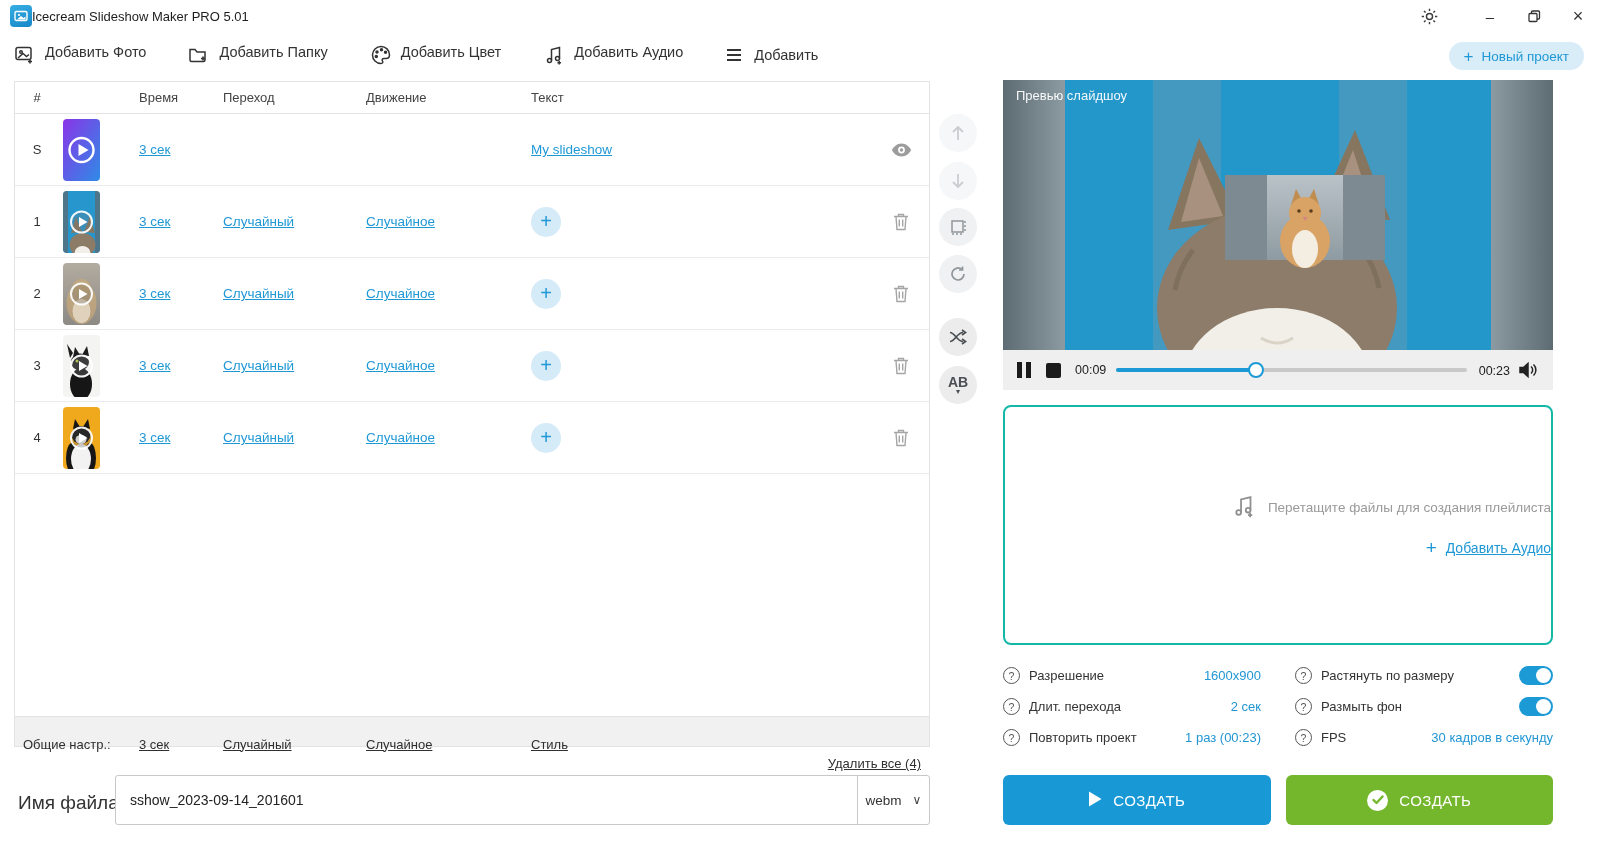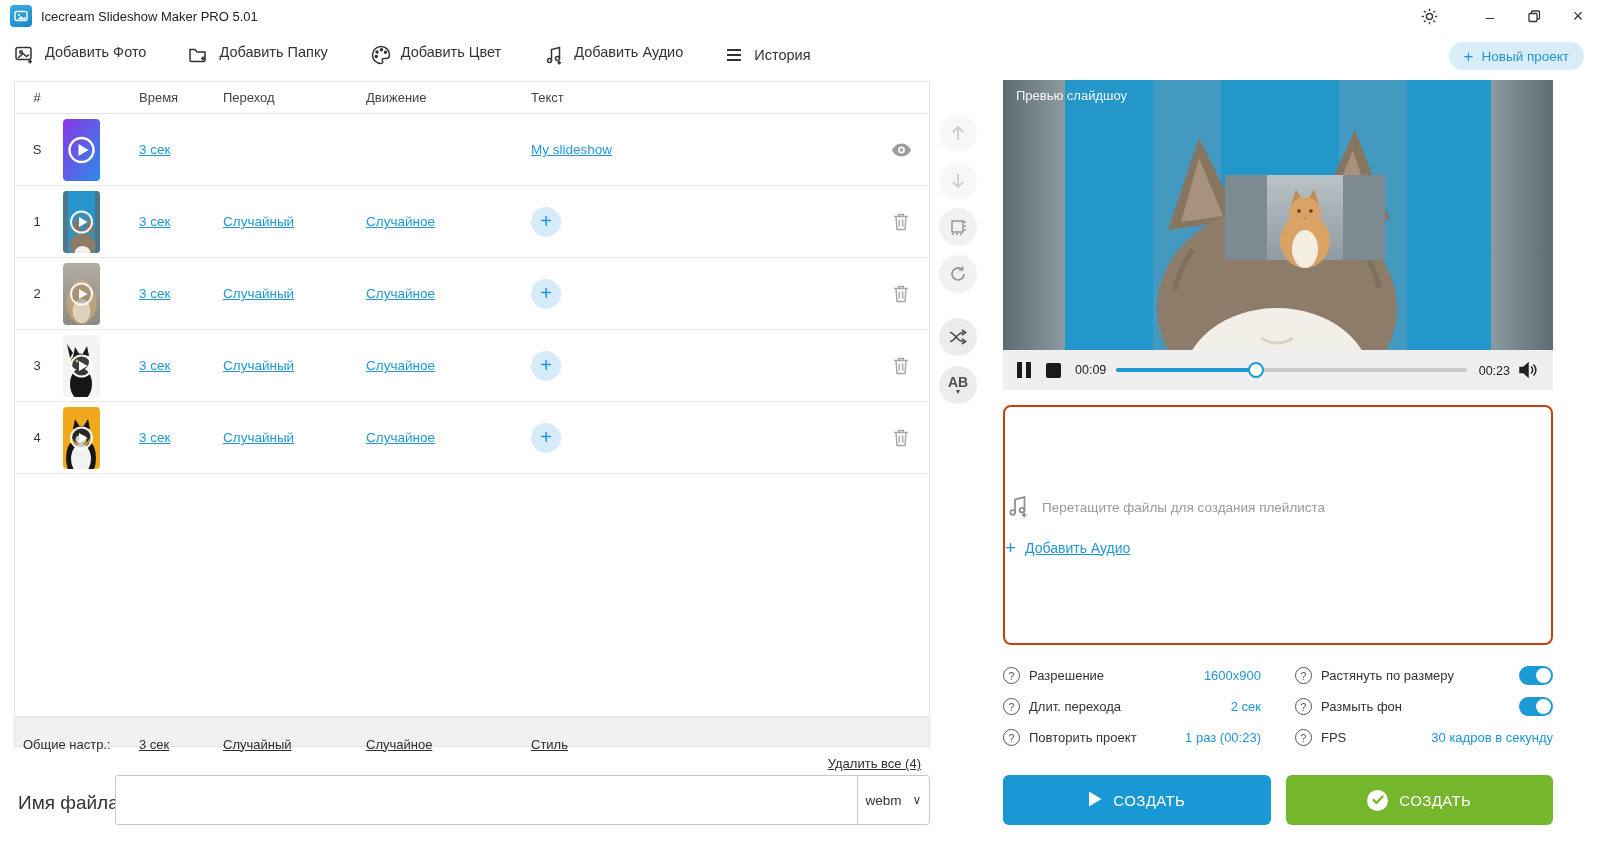--- a/index.html
+++ b/index.html
@@ -5,21 +5,21 @@
   * { margin:0; padding:0; box-sizing:border-box; }
   html,body { width:1600px; height:860px; overflow:hidden; background:#fff;
     font-family:"Liberation Sans","DejaVu Sans",sans-serif; color:#2f2f2f; }
 
   
   .titlebar { position:absolute; left:0; top:0; width:1600px; height:32px;
     display:flex; align-items:center; padding-left:10px; background:#fff; }
   .app-icon { width:22px; height:22px; border-radius:4px;
     background:linear-gradient(160deg,#36aee4,#1787c8);
     display:flex; align-items:center; justify-content:center; }
-  .app-title { margin-left:9px; font-size:13px; color:#1d1d1d; }
+  .app-title { margin-left:0; font-size:13px; color:#1d1d1d; }
   .win-controls { position:absolute; right:0; top:0; height:32px; display:flex; align-items:center; }
   .gear-btn { width:34px; height:32px; display:flex; align-items:center; justify-content:center; margin-right:22px; cursor:pointer; }
   .win-btn { width:44px; height:32px; display:flex; align-items:center; justify-content:center;
     font-size:15px; color:#333; cursor:pointer; }
 
   
   .toolbar { position:absolute; left:14px; top:40px; height:32px; display:flex; align-items:center; gap:42px; }
   .tool-btn { display:flex; align-items:flex-start; gap:9px; font-size:14.5px; color:#333; cursor:pointer; white-space:nowrap; }
   .new-project { position:absolute; right:16px; top:42px; height:28px; padding:0 15px;
     border-radius:15px; background:#d9edf9; color:#1f98d5; font-size:13.5px;
@@ -78,22 +78,22 @@
   .stop-btn { width:15px; height:15px; background:#1b1b1b; border-radius:2px; margin-left:15px; cursor:pointer; }
   .ptime { font-size:12.5px; color:#222; margin:0 10px 0 14px; }
   .ptime.right { margin:1px 8px 0 12px; }
   .track { flex:1; height:4px; background:#c9c9c9; border-radius:2px; position:relative; cursor:pointer; }
   .track-fill { position:absolute; left:0; top:0; height:4px; background:#1b9ad6; border-radius:2px; }
   .track-thumb { position:absolute; right:-8px; top:-6px; width:16px; height:16px; border-radius:50%;
     background:#fff; border:2.5px solid #1b9ad6; }
 
   
   .audio-box { position:absolute; left:1003px; top:405px; width:550px; height:240px;
-    border:2px solid #c2410c; border-radius:8px; display:flex; flex-direction:column;
-    align-items:flex-start; justify-content:center; gap:16px; }
+    border:2px solid #14b8a6; border-radius:8px; display:flex; flex-direction:column;
+    align-items:flex-end; justify-content:center; gap:16px; }
   .dz-row { display:flex; align-items:center; gap:11px; color:#9a9a9a; font-size:13.5px; }
   .dz-add { display:flex; align-items:center; gap:9px; cursor:pointer; }
   .dz-add .plus { color:#1f98d5; font-size:19px; line-height:1; }
   .dz-add a { color:#1f98d5; font-size:14px; text-decoration:underline; }
 
   
   .settings { position:absolute; left:1003px; top:660px; width:550px;
     display:grid; grid-template-columns:258px 258px; column-gap:34px;
     grid-template-rows:repeat(3,31px); grid-auto-flow:column; align-items:center; }
   .set-item { display:flex; align-items:center; gap:9px; font-size:13px; color:#333; }
@@ -185,21 +185,21 @@
         </svg>
     </span>
     <span>Добавить Аудио</span>
   </div>
   <div class="tool-btn">
     <span>
       <svg width="20" height="16" viewBox="0 0 20 16" stroke="#333" stroke-width="1.8">
           <path d="M2 3h14M2 8h14M2 13h14"></path>
         </svg>
     </span>
-    <span>История</span>
+    <span>Добавить</span>
   </div>
 </div>
 <div class="new-project">
   <span class="plus">+</span>
   <span>Новый проект</span>
 </div>
 
 <div class="slide-table">
   <div class="t-grid t-head">
     <span class="c-num">#</span>
@@ -368,20 +368,21 @@
     <span class="dlink">3 сек</span>
     <span class="dlink">Случайный</span>
     <span class="dlink">Случайное</span>
     <span class="dlink">Стиль</span>
     <span class="dlink fdel">Удалить все (4)</span>
   </div>
 </div>
 
 <span class="fname-label">Имя файла:</span>
 <div class="fname-box">
+  <input type="text" value="sshow_2023-09-14_201601" style="">
   <div class="fmt-select">
     <span>webm</span>
     <span style="font-size:12px;color:#444;">∨</span>
   </div>
 </div>
 
 <div class="side-col">
   <div class="round-btn disabled" style="margin-bottom:10px;">
     <svg width="16" height="18" viewBox="0 0 16 18" fill="none" stroke="currentColor" stroke-width="1.8">
         <path d="M8 16V3M3 8l5-5 5 5"></path>

